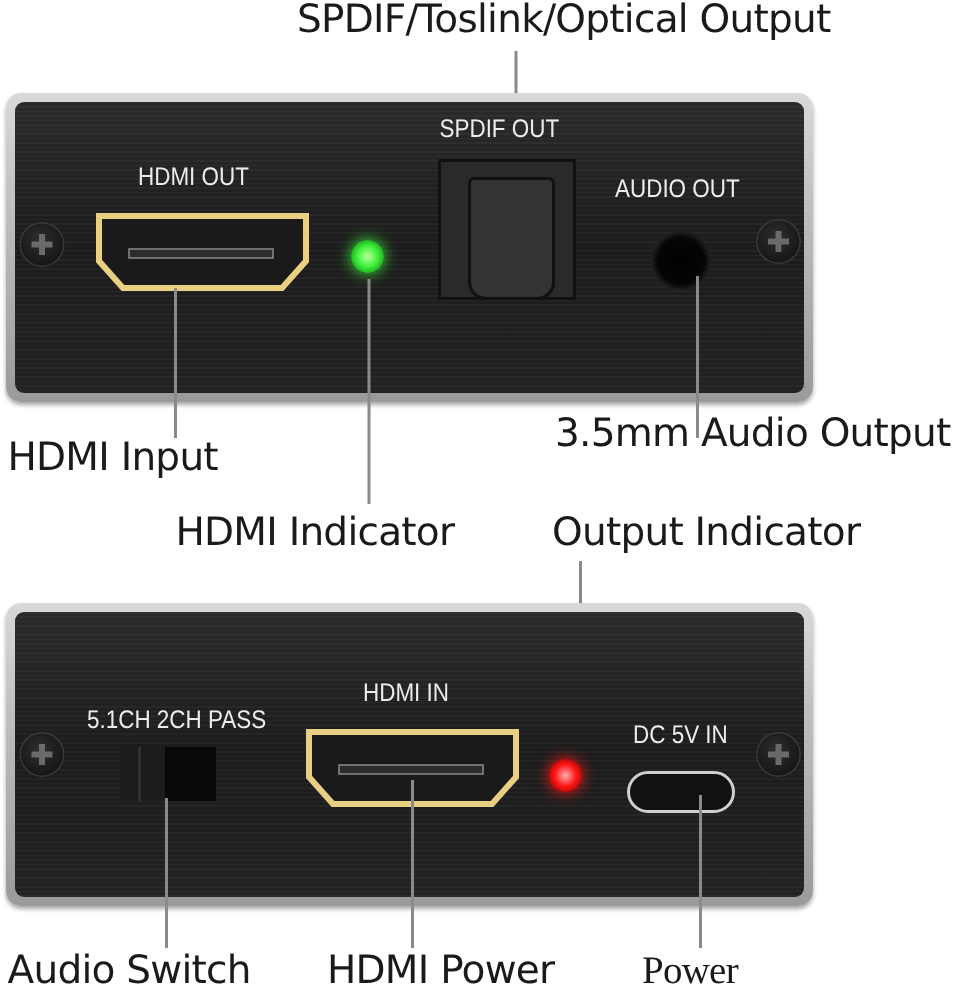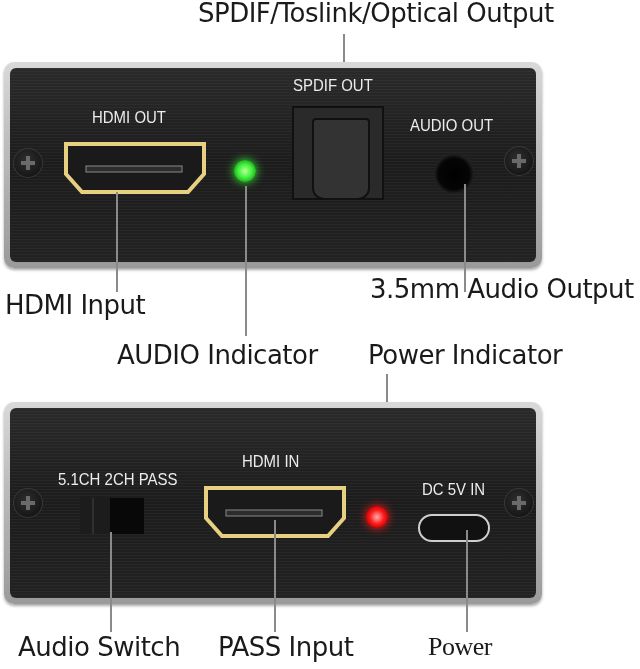--- a/index.html
+++ b/index.html
@@ -55,22 +55,22 @@
     <div class="jack" style="left:424px; top:86px; width:40px; height:40px;"></div>
   </div>
 </div>
 
 <div class="leader" style="left:116px; top:192px; height:100px;"></div>
 <div class="leader" style="left:245px; top:186px; height:150px;"></div>
 <div class="leader" style="left:464px; top:184px; height:108px;"></div>
 
 <div class="callout" style="left:5px; top:290px;">HDMI Input</div>
 <div class="callout" style="left:370px; top:274px;">3.5mm Audio Output</div>
-<div class="callout" style="left:117px; top:340px;">AUDIO Indicator</div>
-<div class="callout" style="left:368px; top:340px;">Power Indicator</div>
+<div class="callout" style="left:117px; top:340px;">HDMI Indicator</div>
+<div class="callout" style="left:368px; top:340px;">Output Indicator</div>
 <div class="leader" style="left:386px; top:374px; height:130px;"></div>
 
 <div class="panel" style="top:402px; height:202px;">
   <div class="face">
     <div class="screw" style="left:3px; top:80px;"></div>
     <div class="screw" style="left:494px; top:80px;"></div>
 
     <div class="plabel" style="left:48px; top:62px;">5.1CH 2CH PASS</div>
     <div class="switch" style="left:70px; top:90px; width:64px; height:36px;">
       <div style="position:absolute; left:0; top:0; width:30px; height:36px; background:#1c1c1c;"></div>
@@ -87,15 +87,15 @@
 
     <div class="plabel" style="left:412px; top:72px;">DC 5V IN</div>
     <div class="usb" style="left:408px; top:106px; width:68px; height:24px;"></div>
   </div>
 </div>
 
 <div class="leader" style="left:110px; top:532px; height:100px;"></div>
 <div class="leader" style="left:274px; top:520px; height:112px;"></div>
 <div class="leader" style="left:466px; top:530px; height:102px;"></div>
 
-<div class="callout" style="left:18px; top:632px;">Audio Switch</div>
-<div class="callout" style="left:218px; top:632px;">PASS Input</div>
+<div class="callout" style="left:5px; top:632px;">Audio Switch</div>
+<div class="callout" style="left:218px; top:632px;">HDMI Power</div>
 <div class="callout" style="left:428px; top:632px;font-family:Liberation Serif, serif;">Power</div>
 
 </body></html>

